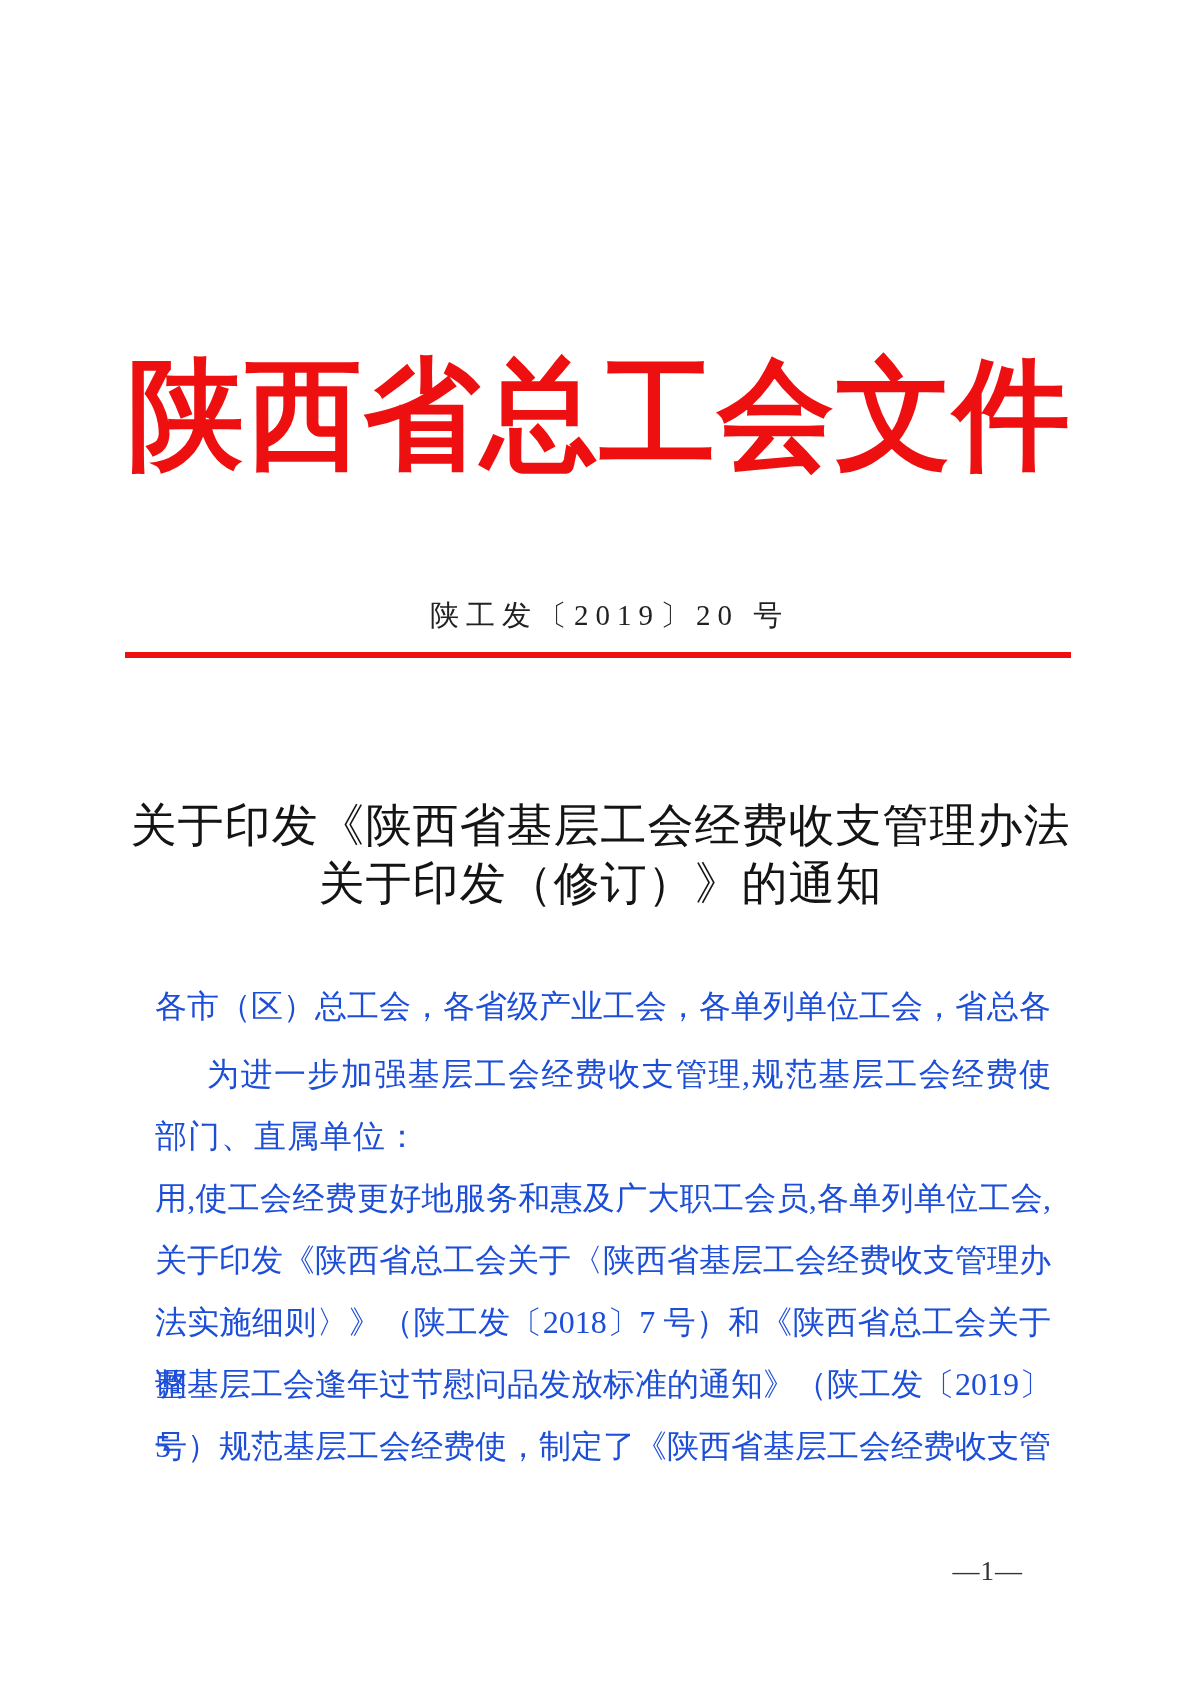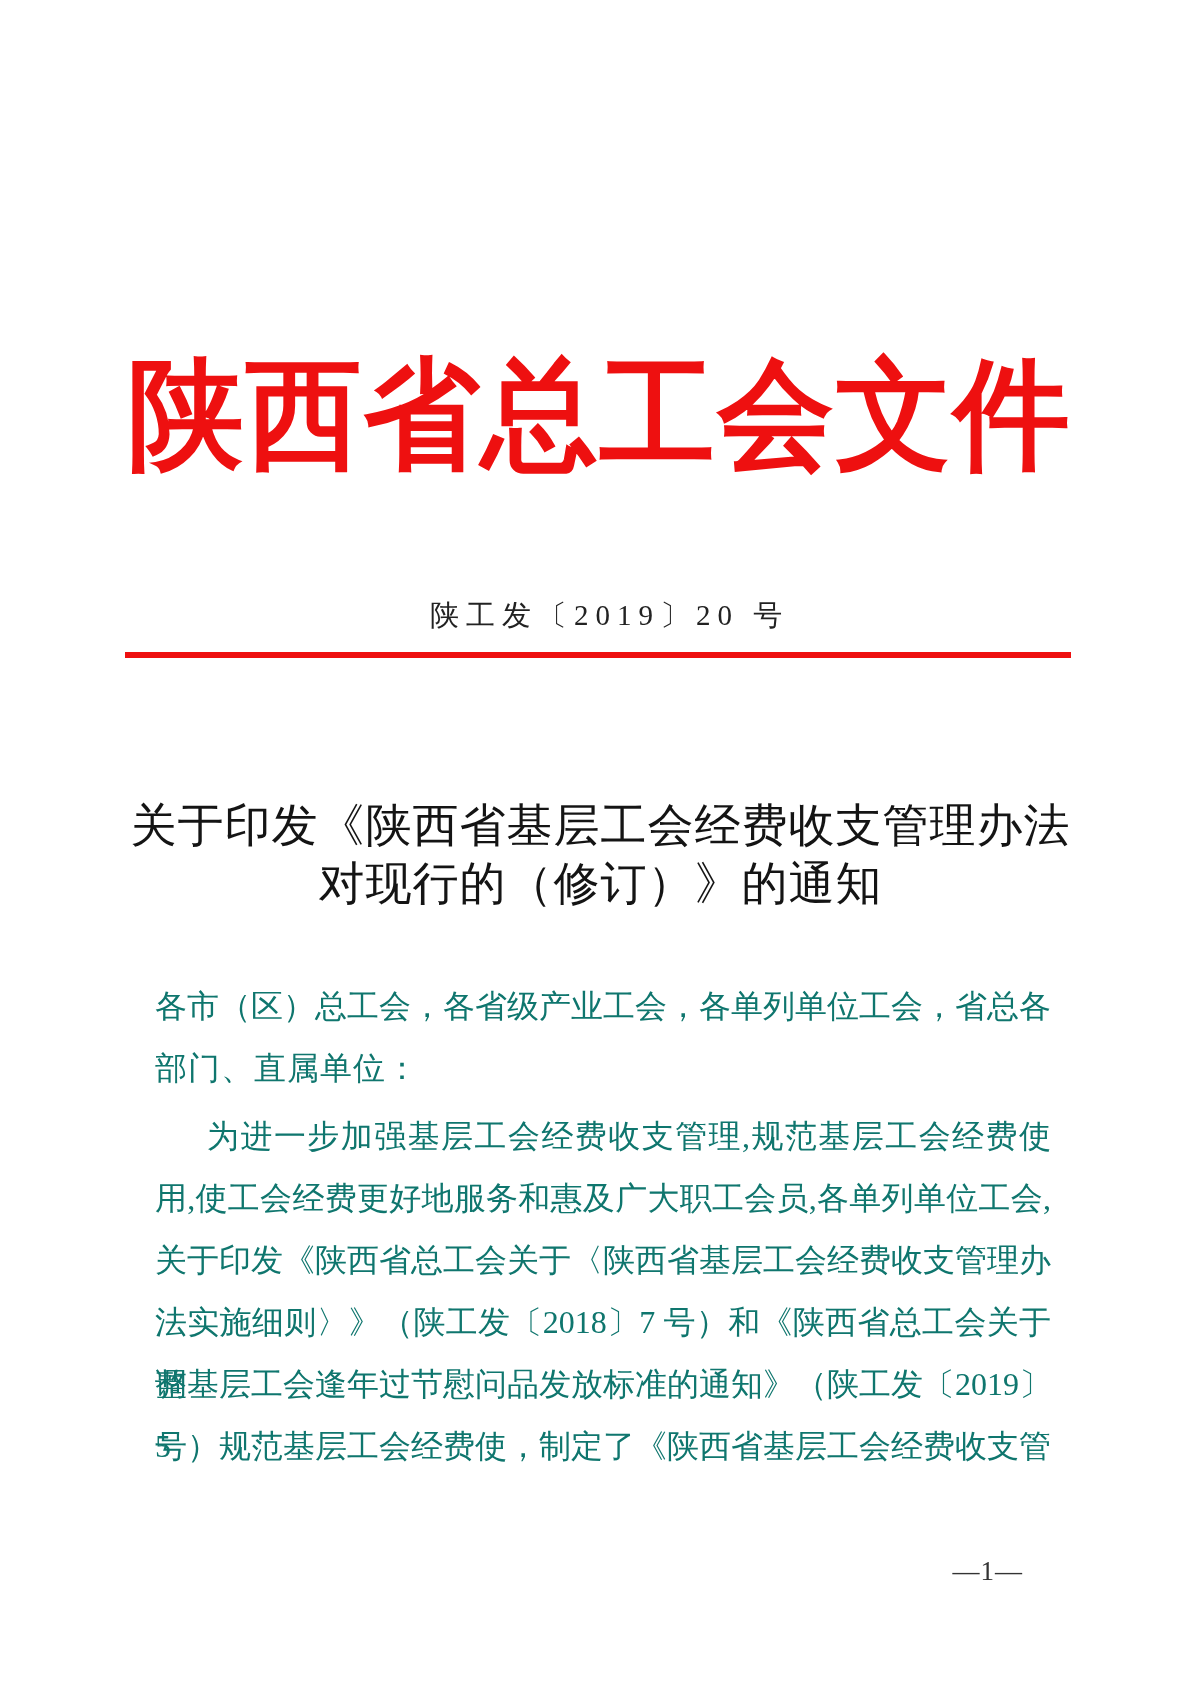--- a/index.html
+++ b/index.html
@@ -74,21 +74,21 @@
     display: block;
     white-space: nowrap;
   }
   
   .body-text {
     position: absolute;
     top: 975px;
     left: 155px;
     width: 896px;
     font-size: 32px;
-    color: #0f766e;
+    color: #1d4ed8;
   }
   .body-text .line {
     line-height: 62px;
     height: 62px;
     white-space: nowrap;
     letter-spacing: 1px;
   }
   .body-text .line.justify {
     white-space: normal;
     text-align: justify;
@@ -118,27 +118,27 @@
 <div class="page">
 
   <div class="banner">陕西省总工会文件</div>
 
   <div class="doc-number">陕工发〔2019〕20 号</div>
 
   <div class="red-line"></div>
 
   <h1 class="title">
     <span class="title-line">关于印发《陕西省基层工会经费收支管理办法</span>
-    <span class="title-line">对现行的（修订）》的通知</span>
+    <span class="title-line">关于印发（修订）》的通知</span>
   </h1>
 
   <div class="body-text">
     <div class="line justify">各市（区）总工会，各省级产业工会，各单列单位工会，省总各</div>
+    <div class="line justify indent para-gap">为进一步加强基层工会经费收支管理,规范基层工会经费使</div>
     <div class="line">部门、直属单位：</div>
-    <div class="line justify indent para-gap">为进一步加强基层工会经费收支管理,规范基层工会经费使</div>
     <div class="line justify">用,使工会经费更好地服务和惠及广大职工会员,各单列单位工会,</div>
     <div class="line justify">关于印发《陕西省总工会关于〈陕西省基层工会经费收支管理办</div>
     <div class="line justify">法实施细则〉》（陕工发〔2018〕7 号）和《陕西省总工会关于调</div>
     <div class="line justify">整基层工会逢年过节慰问品发放标准的通知》（陕工发〔2019〕5</div>
     <div class="line justify">号）规范基层工会经费使，制定了《陕西省基层工会经费收支管</div>
   </div>
 
   <div class="page-number">—1—</div>
 
 </div>

